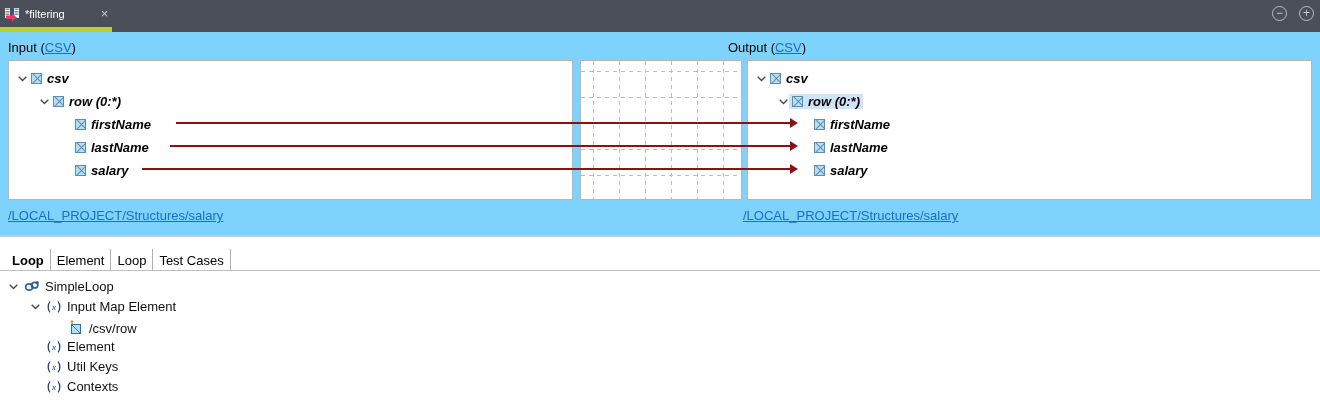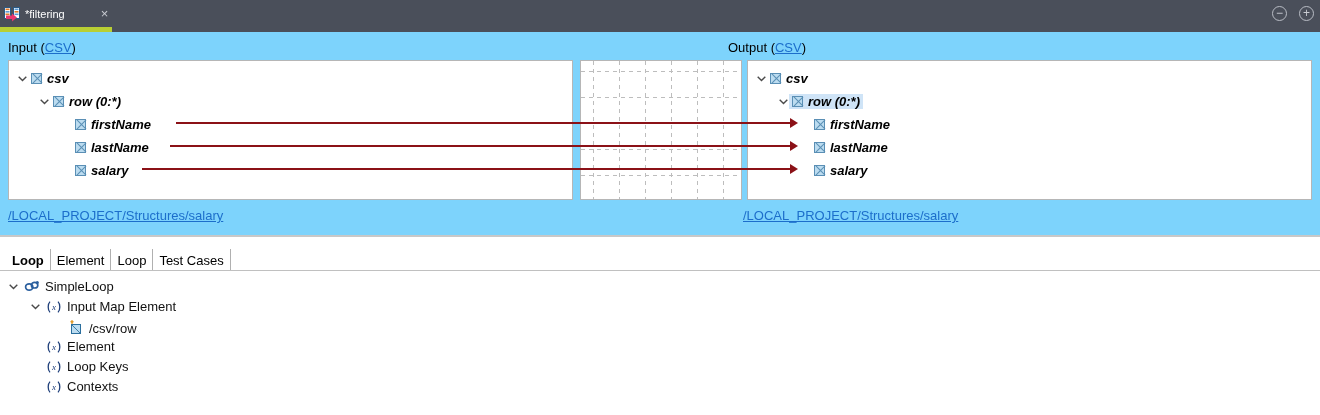--- a/index.html
+++ b/index.html
@@ -383,21 +383,21 @@
           </svg></span>
         <span class="blabel">Element</span>
       </div>
       <div class="brow" style="top: 117px; left: 30px;">
         <span class="twist empty" style="margin-right: 4px;"></span>
         <span class="bicon"><svg width="16" height="16" viewBox="0 0 16 16">
             <path d="M4 2.6 C1.6 5 1.6 11 4 13.4" fill="none" stroke="#1f3f7a" stroke-width="1.3"></path>
             <path d="M12 2.6 C14.4 5 14.4 11 12 13.4" fill="none" stroke="#1f3f7a" stroke-width="1.3"></path>
             <text x="8" y="11.4" font-family="Liberation Serif, serif" font-size="9" font-style="italic" fill="#1f3f7a" text-anchor="middle">x</text>
           </svg></span>
-        <span class="blabel">Loop Keys</span>
+        <span class="blabel">Util Keys</span>
       </div>
       <div class="brow" style="top: 137px; left: 30px;">
         <span class="twist empty" style="margin-right: 4px;"></span>
         <span class="bicon"><svg width="16" height="16" viewBox="0 0 16 16">
             <path d="M4 2.6 C1.6 5 1.6 11 4 13.4" fill="none" stroke="#1f3f7a" stroke-width="1.3"></path>
             <path d="M12 2.6 C14.4 5 14.4 11 12 13.4" fill="none" stroke="#1f3f7a" stroke-width="1.3"></path>
             <text x="8" y="11.4" font-family="Liberation Serif, serif" font-size="9" font-style="italic" fill="#1f3f7a" text-anchor="middle">x</text>
           </svg></span>
         <span class="blabel">Contexts</span>
       </div>

